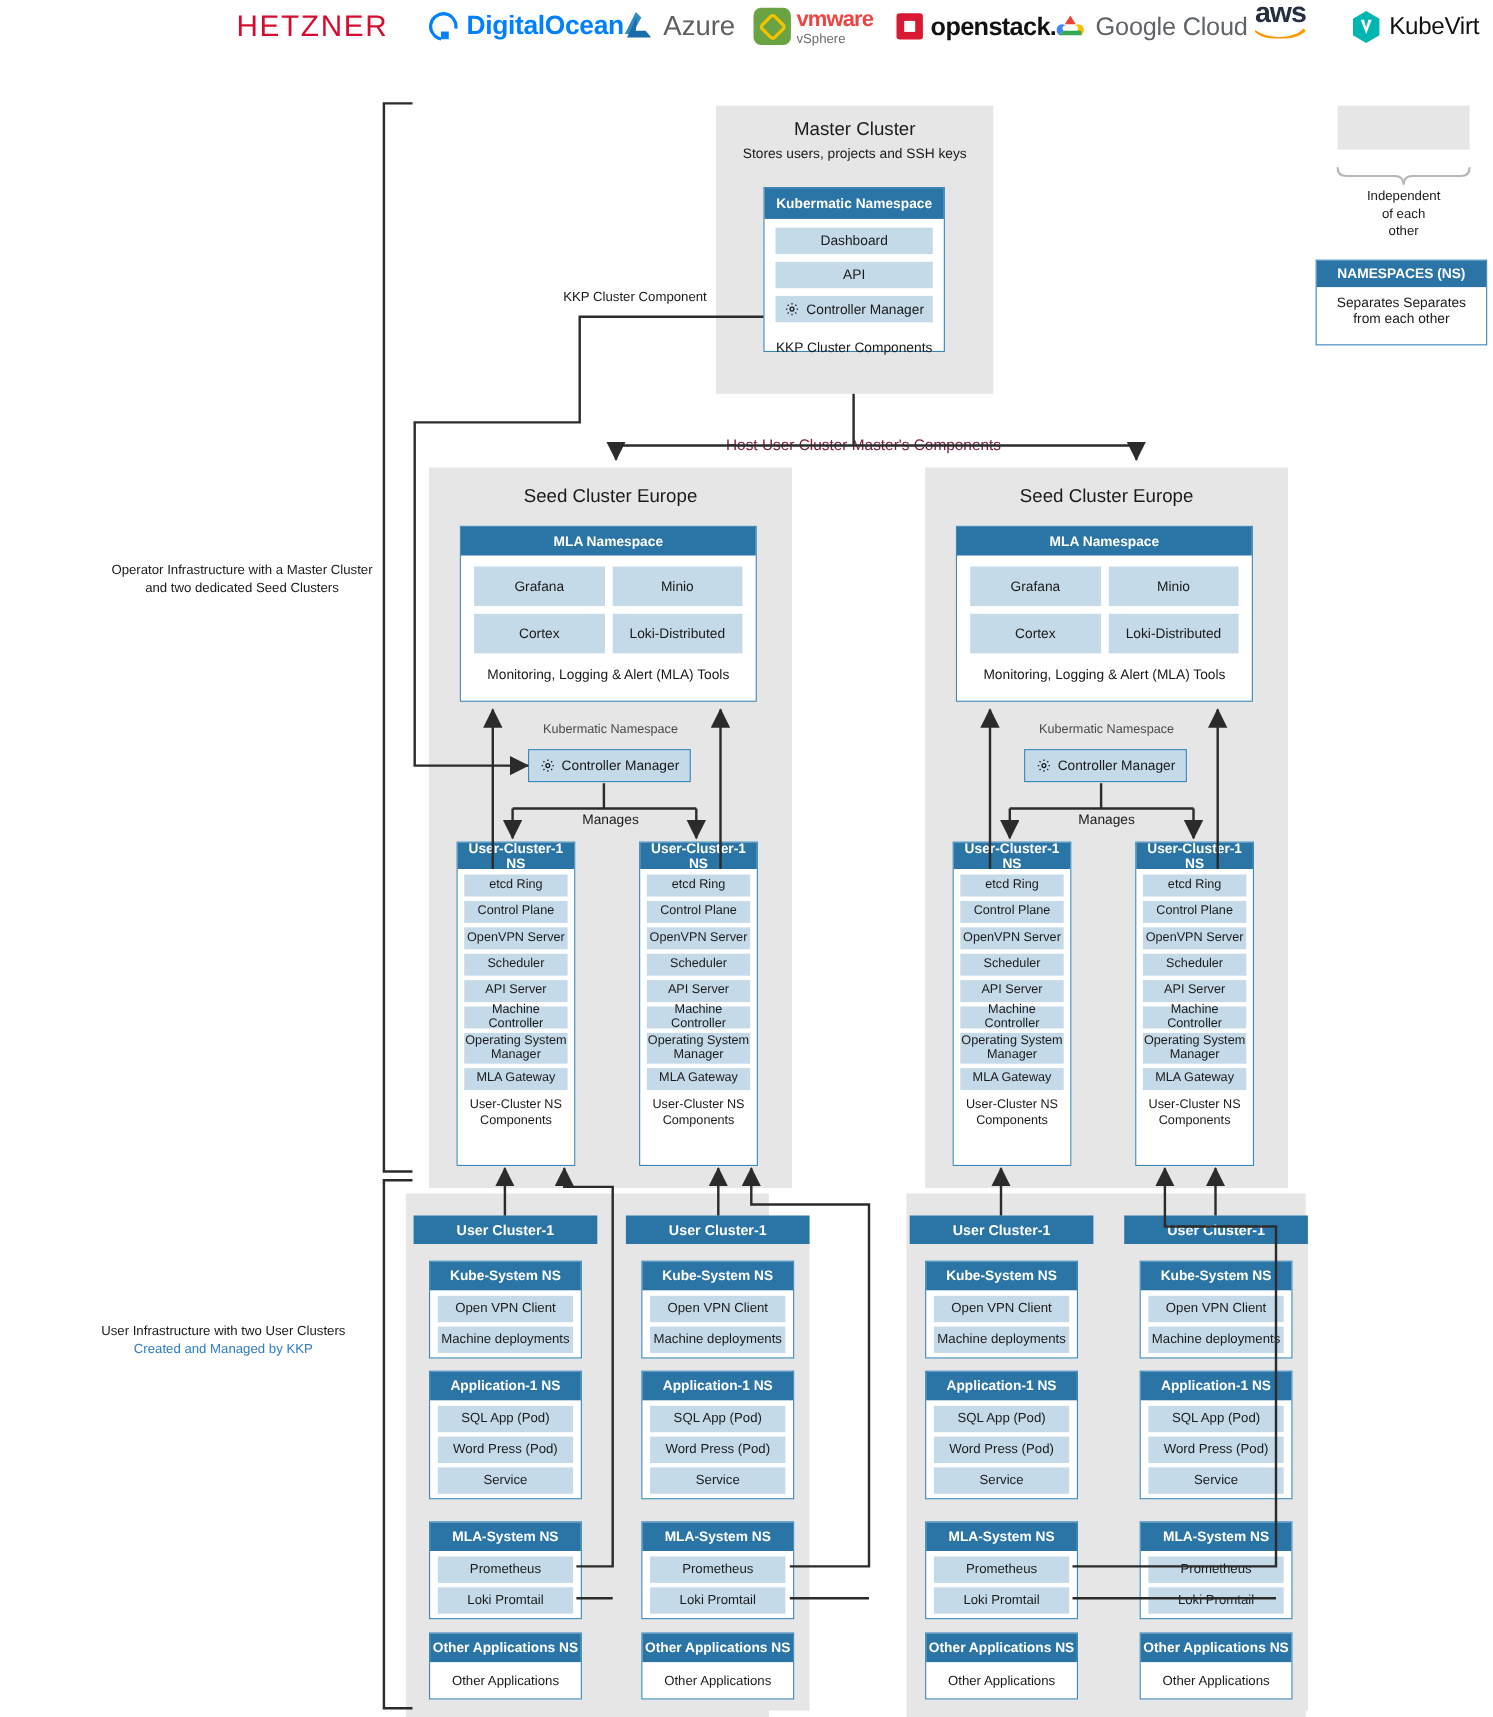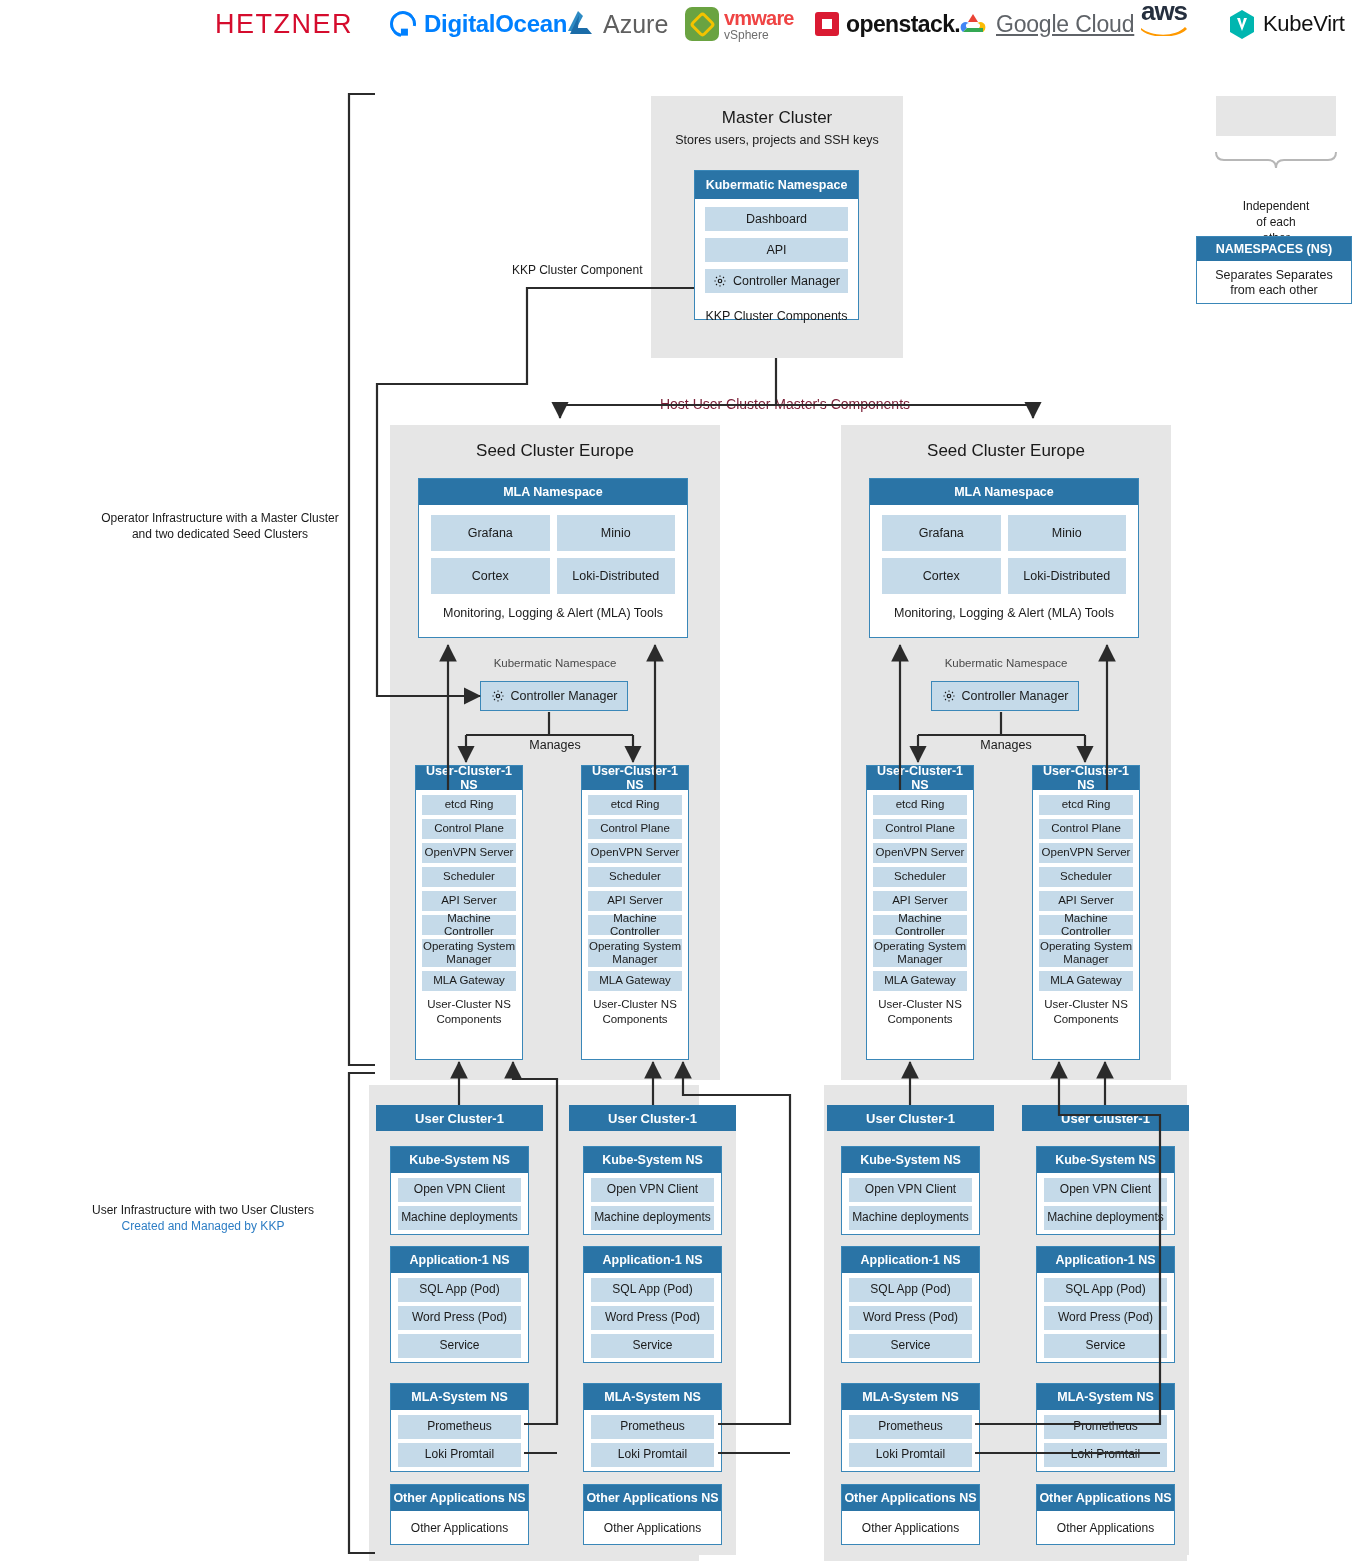--- a/index.html
+++ b/index.html
@@ -48,21 +48,21 @@
   
   #logo-openstack { left:815px; }
   .os-mark { width:24px; height:24px; background:#da1a32; border-radius:3px; margin-right:7px;
              display:flex; align-items:center; justify-content:center; }
   .os-mark-in { width:10px; height:10px; background:#fff; }
   #logo-openstack .txt { color:#121212; font-size:23px; font-weight:bold; letter-spacing:-0.6px; }
 
   
   #logo-gcloud { left:958px; }
   .gc-mark { width:30px; height:26px; margin-right:8px; }
-  #logo-gcloud .txt { color:#5f6368; font-size:23px; letter-spacing:-0.2px;text-decoration:underline; }
+  #logo-gcloud .txt { color:#5f6368; font-size:23px; letter-spacing:-0.2px; }
 
   
   #logo-aws { left:1140px; flex-direction:column; align-items:center; top:0px; }
   .aws-txt { color:#252f3e; font-size:26px; font-weight:bold; letter-spacing:-1px; line-height:0.9; }
   .aws-swoosh { width:48px; height:12px; margin-top:-1px; }
 
   
   #logo-kubevirt { left:1228px; }
   .kv-mark { width:28px; height:31px; margin-right:7px; }
   #logo-kubevirt .txt { color:#111; font-size:22px; letter-spacing:-0.3px; }
@@ -159,27 +159,27 @@
         <polygon points="14,1 26,8 26,23 14,30 2,23 2,8" fill="#00b6b0"></polygon>
         <path d="M9 9 L14 22 L19 9 L16 9 L14 16 L12 9 Z" fill="#fff"></path>
       </svg>
     </span>
     <span class="txt">KubeVirt</span>
   </div>
 </div>
 
 <div class="abs gray-box" style="left:1216px;top:96px;width:120px;height:40px;"></div>
 
-<div class="abs label-note" style="left:1205px;top:170px;width:142px;margin-top:28px;">
+<div class="abs label-note" style="left:1205px;top:170px;width:142px;">
   <div>Independent</div>
   <div>of each</div>
   <div>other</div>
 </div>
 
-<div class="abs white-card" style="left:1196px;top:236px;width:156px;height:68px;">
+<div class="abs white-card" style="left:1196px;top:236px;width:156px;height:78px;">
   <div class="ns-header" style="height:24px;">NAMESPACES (NS)</div>
   <div style="padding-top:7px;">
     <div class="plain-text">Separates Separates</div>
     <div class="plain-text">from each other</div>
   </div>
 </div>
 
 <div class="abs gray-box" style="left:651px;top:96px;width:252px;height:262px;">
   <div class="title-lg" style="margin-top:12px;">Master Cluster</div>
   <div class="sub-sm" style="margin-top:5px;">Stores users, projects and SSH keys</div>

